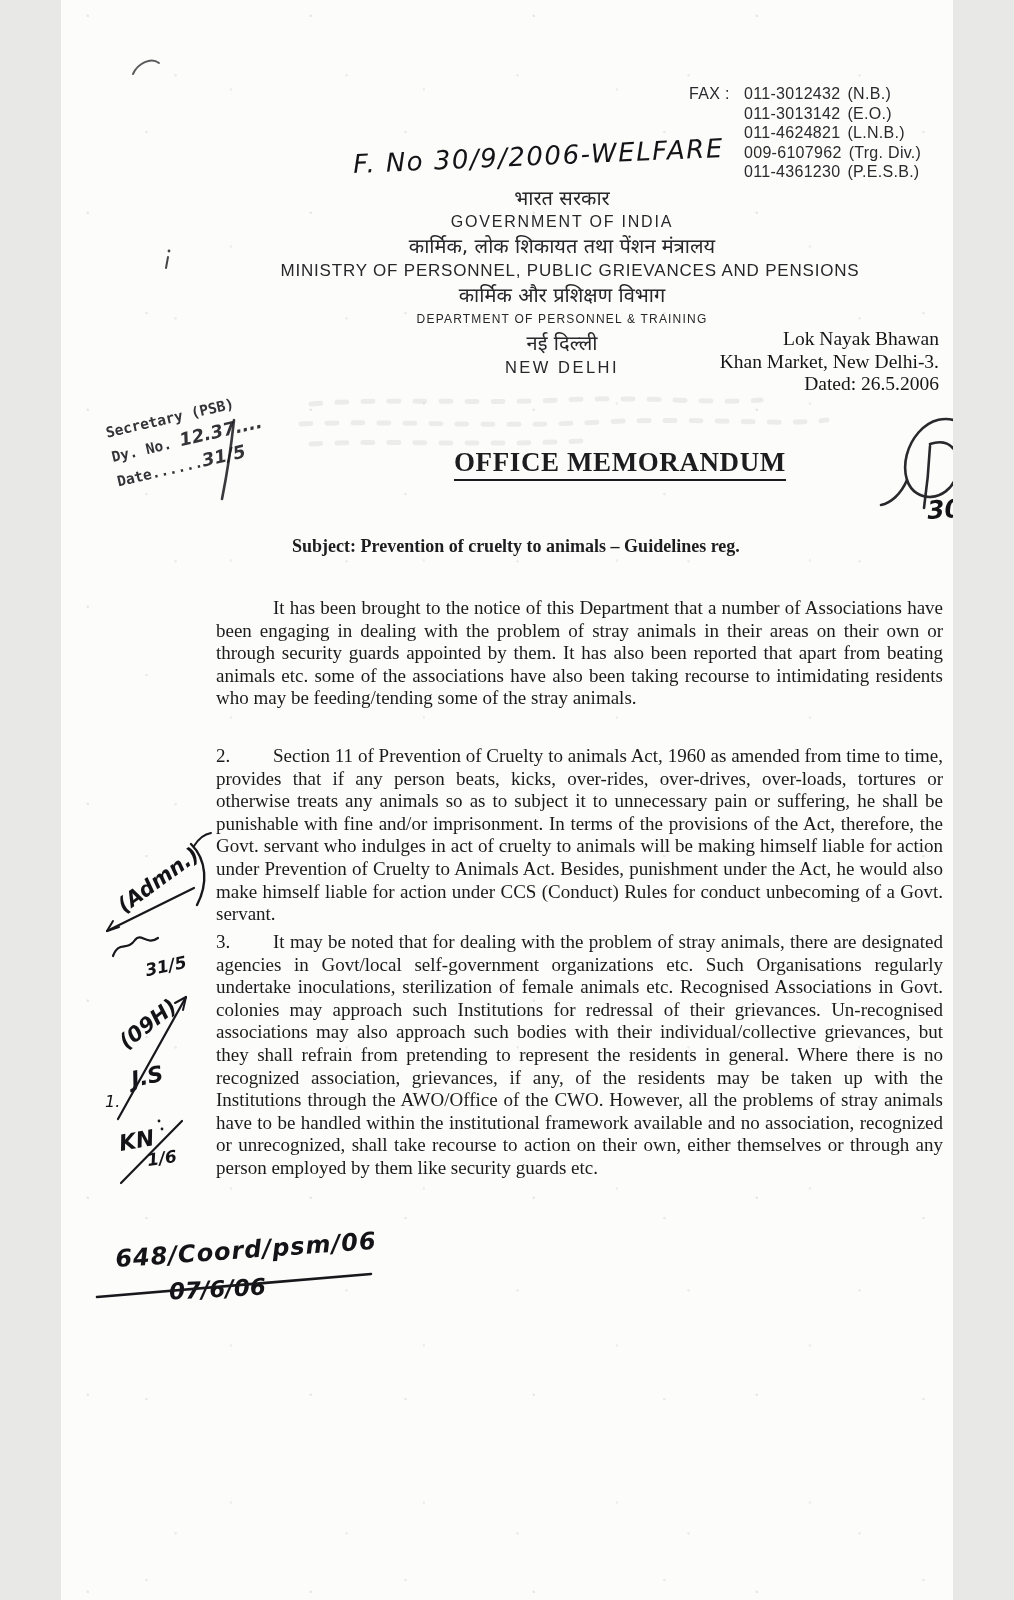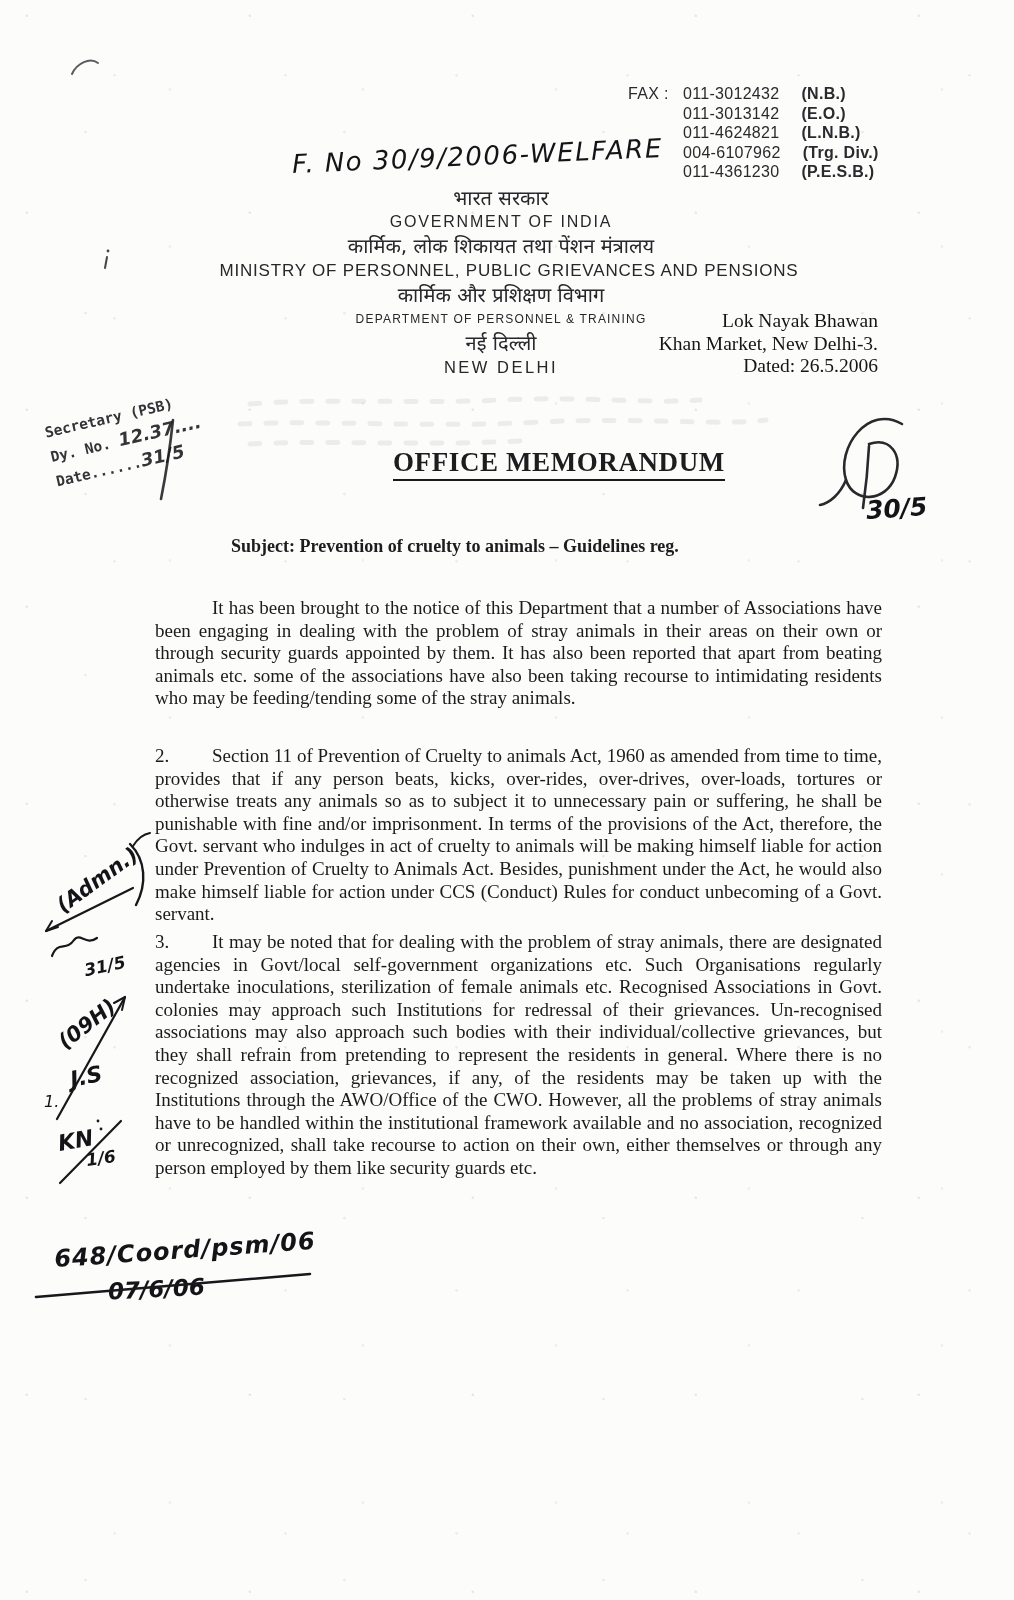--- a/index.html
+++ b/index.html
@@ -1,17 +1,17 @@
 <!DOCTYPE html>
 <html><head>
 <meta charset="utf-8">
 <style>
   html,body{margin:0;padding:0;background:#e8e8e6;}
   .page{
-    position:relative;width:1014px;height:1600px;margin:0 auto;
+    position:relative;width:892px;height:1600px;margin:0 auto;
     background:#fcfcfa;overflow:hidden;
     font-family:"Liberation Serif",serif;color:#1d1d20;
   }
   
   .page::before{
     content:"";position:absolute;inset:0;pointer-events:none;
     background-image:
       radial-gradient(circle at 12% 8%, rgba(40,40,45,.18) 0 1px, transparent 1.6px),
       radial-gradient(circle at 67% 31%, rgba(40,40,45,.14) 0 1px, transparent 1.6px),
       radial-gradient(circle at 33% 73%, rgba(40,40,45,.15) 0 1px, transparent 1.6px),
@@ -19,37 +19,37 @@
     background-size:223px 197px,171px 243px,259px 181px,193px 157px;
     opacity:.55;
   }
   .abs{position:absolute;}
   .hand{font-family:"DejaVu Sans",sans-serif;font-style:italic;color:#141418;}
 
   
   .fax{left:628px;top:84px;font-family:"Liberation Sans",sans-serif;
        font-size:16px;line-height:19.5px;color:#2a2a2e;letter-spacing:.3px;padding-left:55px;}
   .fax-label{position:absolute;left:0;top:0;}
-  .fax-off{margin-left:22px;font-weight:bold;}
+  .fax-off{margin-left:7px;}
 
   
   .fileno{left:292px;top:141px;font-size:26px;letter-spacing:1.5px;
           transform:rotate(-2.5deg);white-space:nowrap;}
 
   
   .letterhead{left:0;top:186px;width:928px;text-align:center;
               font-family:"Liberation Sans",sans-serif;color:#27272b;padding-left:37px;}
   .lh-hi{font-family:"DejaVu Sans","Liberation Sans",sans-serif;font-size:20px;line-height:24px;}
   .lh-en1{font-size:16px;line-height:24px;letter-spacing:1.8px;}
   .lh-en2{font-size:17px;line-height:25px;letter-spacing:.8px;margin-left:16px;}
   .lh-en3{font-size:12px;line-height:24px;letter-spacing:1.2px;}
   .lh-city{font-size:16.5px;line-height:24px;letter-spacing:2.5px;}
 
   
-  .addr{left:560px;top:310px;width:318px;text-align:right;
+  .addr{left:560px;top:328px;width:318px;text-align:right;
         font-size:19.5px;line-height:22.5px;color:#151518;}
 
   
   .stamp{left:48px;top:396px;width:215px;transform:rotate(-13deg);
          font-family:"DejaVu Sans Mono",monospace;font-weight:bold;
          font-size:14.5px;line-height:24px;color:#222228;opacity:.92;white-space:nowrap;}
   .stamp .hv{font-family:"DejaVu Sans",sans-serif;font-style:italic;
              font-size:18px;font-weight:bold;}
 
   
@@ -89,21 +89,21 @@
 </head>
 <body>
 
 <div class="page">
 
   <div class="abs fax">
     <span class="fax-label">FAX :</span>
     <div><span>011-3012432</span><span class="fax-off">(N.B.)</span></div>
     <div><span>011-3013142</span><span class="fax-off">(E.O.)</span></div>
     <div><span>011-4624821</span><span class="fax-off">(L.N.B.)</span></div>
-    <div><span>004-6107962</span><span class="fax-off">(Trg. Div.)</span></div>
+    <div><span>009-6107962</span><span class="fax-off">(Trg. Div.)</span></div>
     <div><span>011-4361230</span><span class="fax-off">(P.E.S.B.)</span></div>
   </div>
 
   <div class="abs hand fileno">F. No 30/9/2006-WELFARE</div>
 
   <div class="abs letterhead">
     <div class="lh-hi">भारत सरकार</div>
     <div class="lh-en1">GOVERNMENT OF INDIA</div>
     <div class="lh-hi">कार्मिक, लोक शिकायत तथा पेंशन मंत्रालय</div>
     <div class="lh-en2">MINISTRY OF PERSONNEL, PUBLIC GRIEVANCES AND PENSIONS</div>

